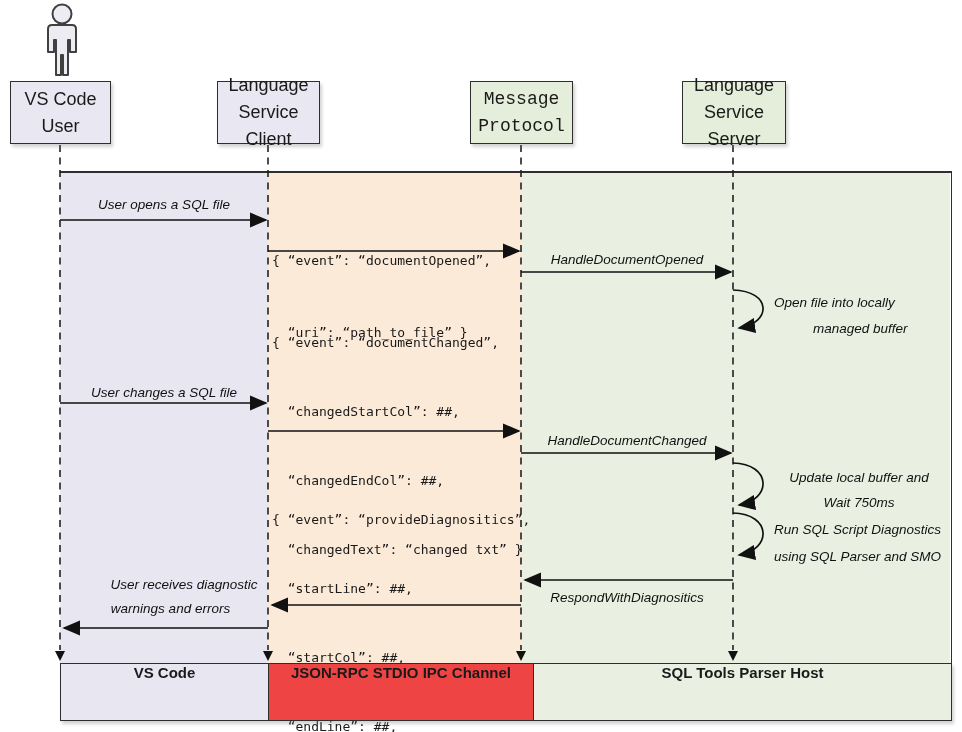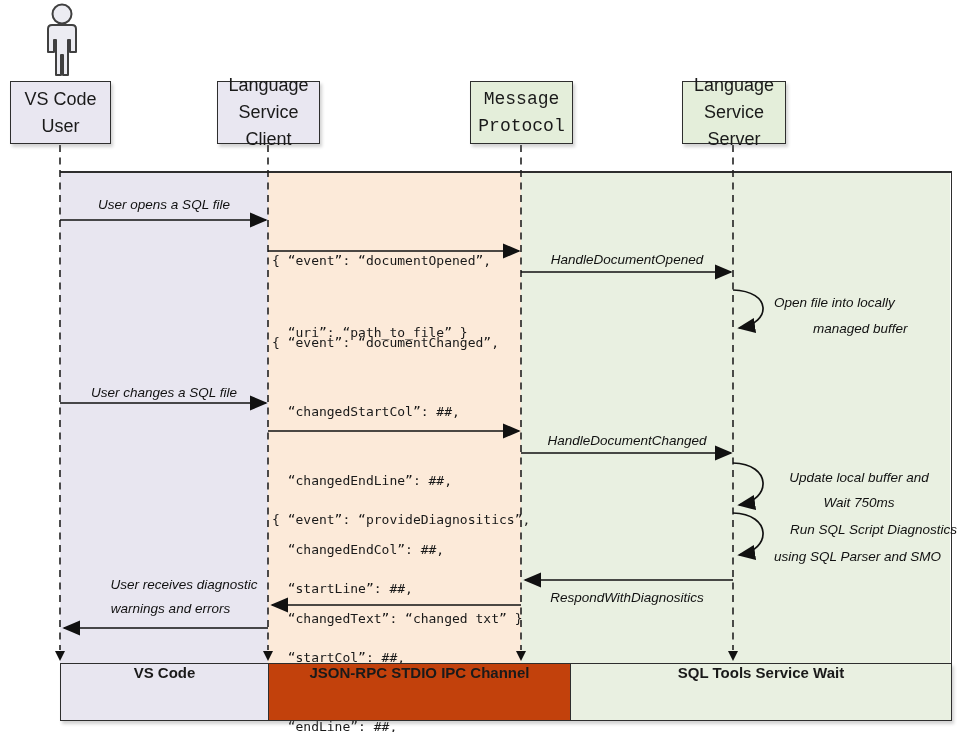--- a/index.html
+++ b/index.html
@@ -21,21 +21,21 @@
         box-shadow:2px 3px 3px rgba(110,110,110,0.30);}
   .purple{background:#e9e7f1;}
   .green{background:#e4eeda;}
   
   #footer{position:absolute;left:60px;top:663px;width:892px;height:58px;
           border:1.8px solid #2e2e2e;box-sizing:border-box;display:flex;
           box-shadow:2px 3px 3px rgba(110,110,110,0.30);}
   .fcell{height:100%;display:flex;align-items:flex-start;justify-content:center;
          font-weight:bold;font-size:15px;box-sizing:border-box;}
   .fcell1{width:208px;background:#e8e6f0;border-right:1.6px solid #2e2e2e;}
-  .fcell2{width:302px;background:#c2410c;border-right:1.6px solid #2e2e2e;}
+  .fcell2{width:265px;background:#ef4444;border-right:1.6px solid #2e2e2e;}
   .fcell3{flex:1;background:#e9f0e1;}
   
   .msg{position:absolute;font-style:italic;font-size:13.5px;color:#111;white-space:nowrap;}
   .msg.center{text-align:center;}
   .mono{position:absolute;font-family:"DejaVu Sans Mono",monospace;font-size:13px;
         line-height:23px;color:#191919;white-space:pre;}
   svg{position:absolute;left:0;top:0;}
   .zlanes{z-index:1;} .zsvg{z-index:2;} .ztxt{z-index:3;}
 </style>
 </head>
@@ -107,51 +107,50 @@
   </div>
 
   <div class="msg center ztxt" style="left:60px;top:197px;width:208px;">User opens a SQL file</div>
   <div class="msg center ztxt" style="left:521px;top:252px;width:212px;">HandleDocumentOpened</div>
   <div class="msg ztxt" style="left:774px;top:295px;">Open file into locally</div>
   <div class="msg ztxt" style="left:776px;top:321px;margin-left:37px;">managed buffer</div>
   <div class="msg center ztxt" style="left:60px;top:385px;width:208px;">User changes a SQL file</div>
   <div class="msg center ztxt" style="left:521px;top:433px;width:212px;">HandleDocumentChanged</div>
   <div class="msg center ztxt" style="left:768px;top:470px;width:182px;">Update local buffer and</div>
   <div class="msg center ztxt" style="left:768px;top:495px;width:182px;">Wait 750ms</div>
-  <div class="msg ztxt" style="left:774px;top:522px;margin-left:16px;">Run SQL Script Diagnostics</div>
+  <div class="msg ztxt" style="left:774px;top:522px;">Run SQL Script Diagnostics</div>
   <div class="msg ztxt" style="left:774px;top:549px;">using SQL Parser and SMO</div>
   <div class="msg center ztxt" style="left:521px;top:590px;width:212px;">RespondWithDiagnositics</div>
   <div class="msg center ztxt" style="left:60px;top:577px;width:248px;">User receives diagnostic</div>
   <div class="msg center ztxt" style="left:60px;top:601px;width:221px;">warnings and errors</div>
 
   <div class="mono ztxt" style="left:272px;top:201px;line-height:24px;">
     <div>{ “event”: “documentOpened”,</div>
     <div>  “uri”: “path_to_file” }</div>
   </div>
   <div class="mono ztxt" style="left:272px;top:285px;">
     <div>{ “event”: “documentChanged”,</div>
     <div>  “changedStartCol”: ##,</div>
-    <div>  “changedEndLine”: ##,</div>
     <div>  “changedEndCol”: ##,</div>
     <div>  “changedText”: “changed txt” }</div>
   </div>
   <div class="mono ztxt" style="left:272px;top:462px;">
     <div>{ “event”: “provideDiagnositics”,</div>
     <div>  “startLine”: ##,</div>
     <div>  “startCol”: ##,</div>
     <div>  “endLine”: ##,</div>
     
     
   </div>
 
   <div id="footer" class="ztxt">
     <div class="fcell fcell1">
       <span>VS Code</span>
     </div>
     <div class="fcell fcell2">
       <span>JSON-RPC STDIO IPC Channel</span>
     </div>
     <div class="fcell fcell3">
-      <span>SQL Tools Service Wait</span>
+      <span>SQL Tools Parser Host</span>
     </div>
   </div>
 
 </div>
 
 </body></html>

